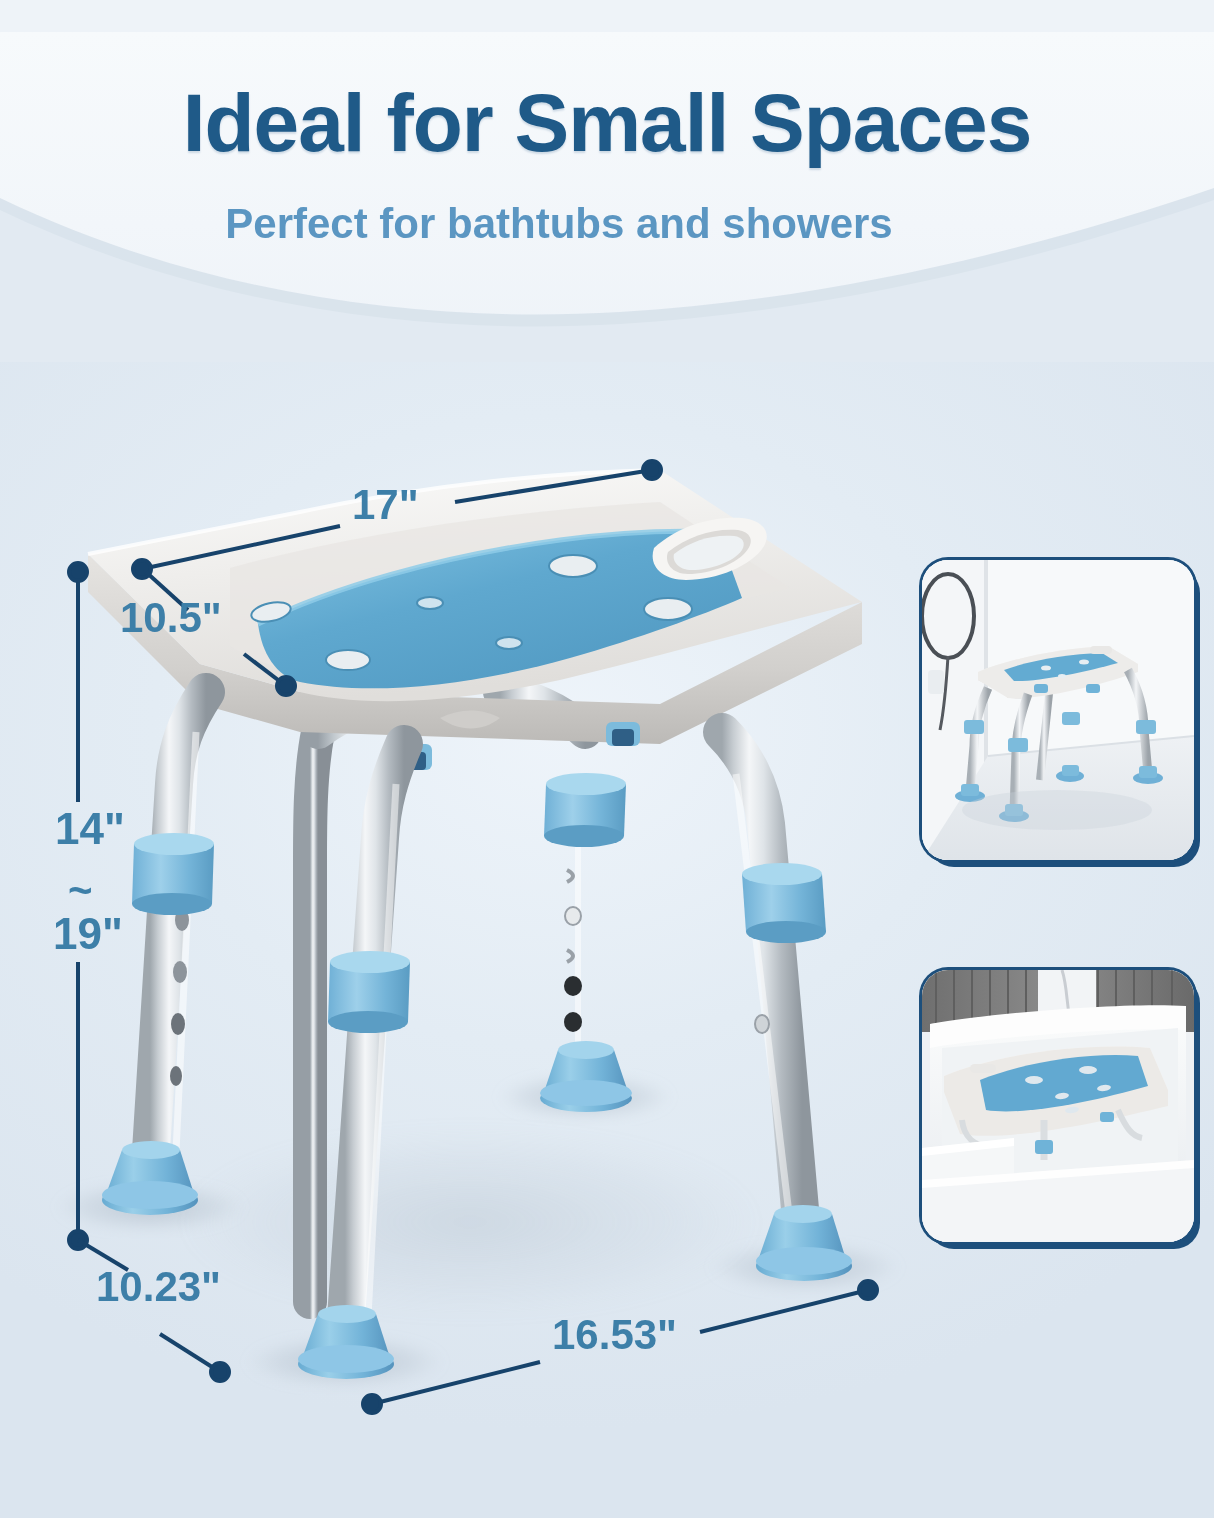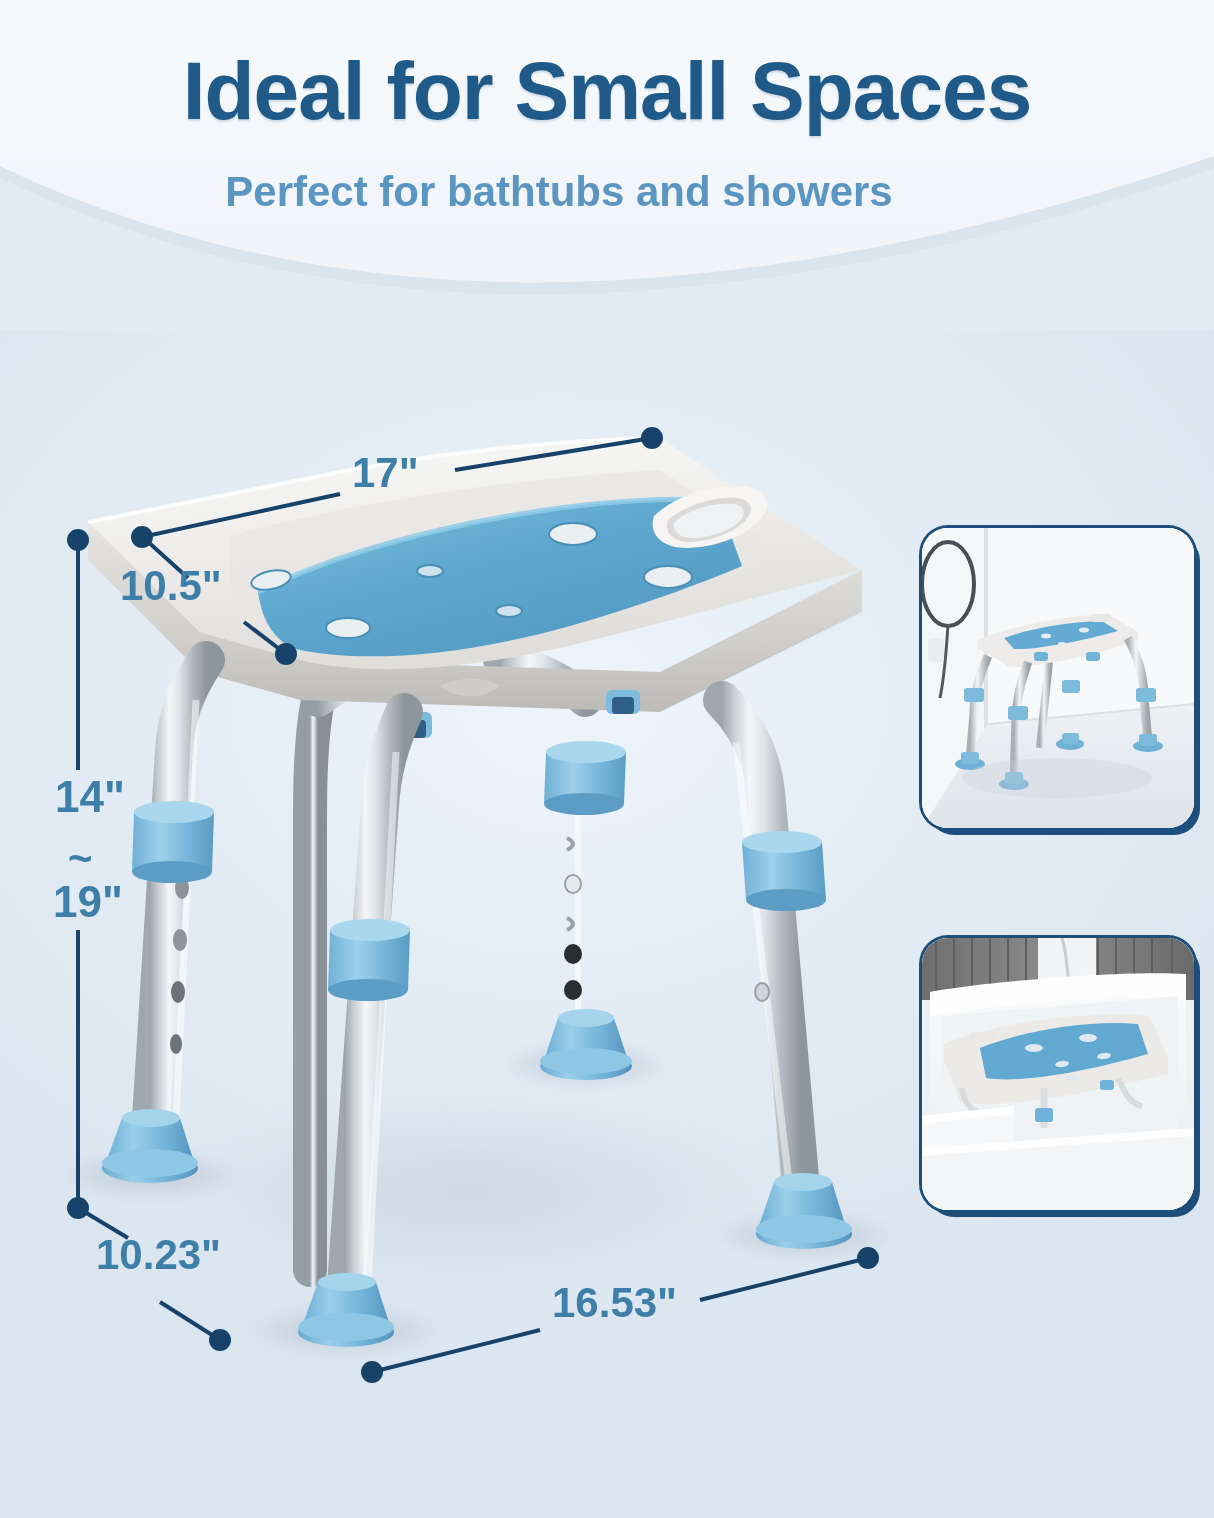--- a/index.html
+++ b/index.html
@@ -5,21 +5,21 @@
   * { margin:0; padding:0; box-sizing:border-box; }
   html,body { width:1214px; height:1518px; }
   body {
     font-family:"Liberation Sans", sans-serif;
     background:#eef3f8;
     position:relative;
     overflow:hidden;
   }
 
   
-  #stage { position:absolute; inset:0; overflow:hidden; }
+  #stage { position:absolute; inset:0; overflow:hidden;margin-top:32px; }
   .bg-body {
     position:absolute; left:0; top:0; width:1214px; height:1518px;
     background:
       radial-gradient(ellipse 900px 700px at 46% 46%, #eef4fa 0%, #e3ecf4 45%, #dbe5ef 100%);
   }
   .bg-header {
     position:absolute; left:0; top:0; width:1214px; height:320px;
     background:linear-gradient(180deg,#f7fafc 0%,#f2f6fa 60%,#eef3f8 100%);
   }
   .hdr-curve { position:absolute; left:0; top:150px; width:1214px; height:180px; }

